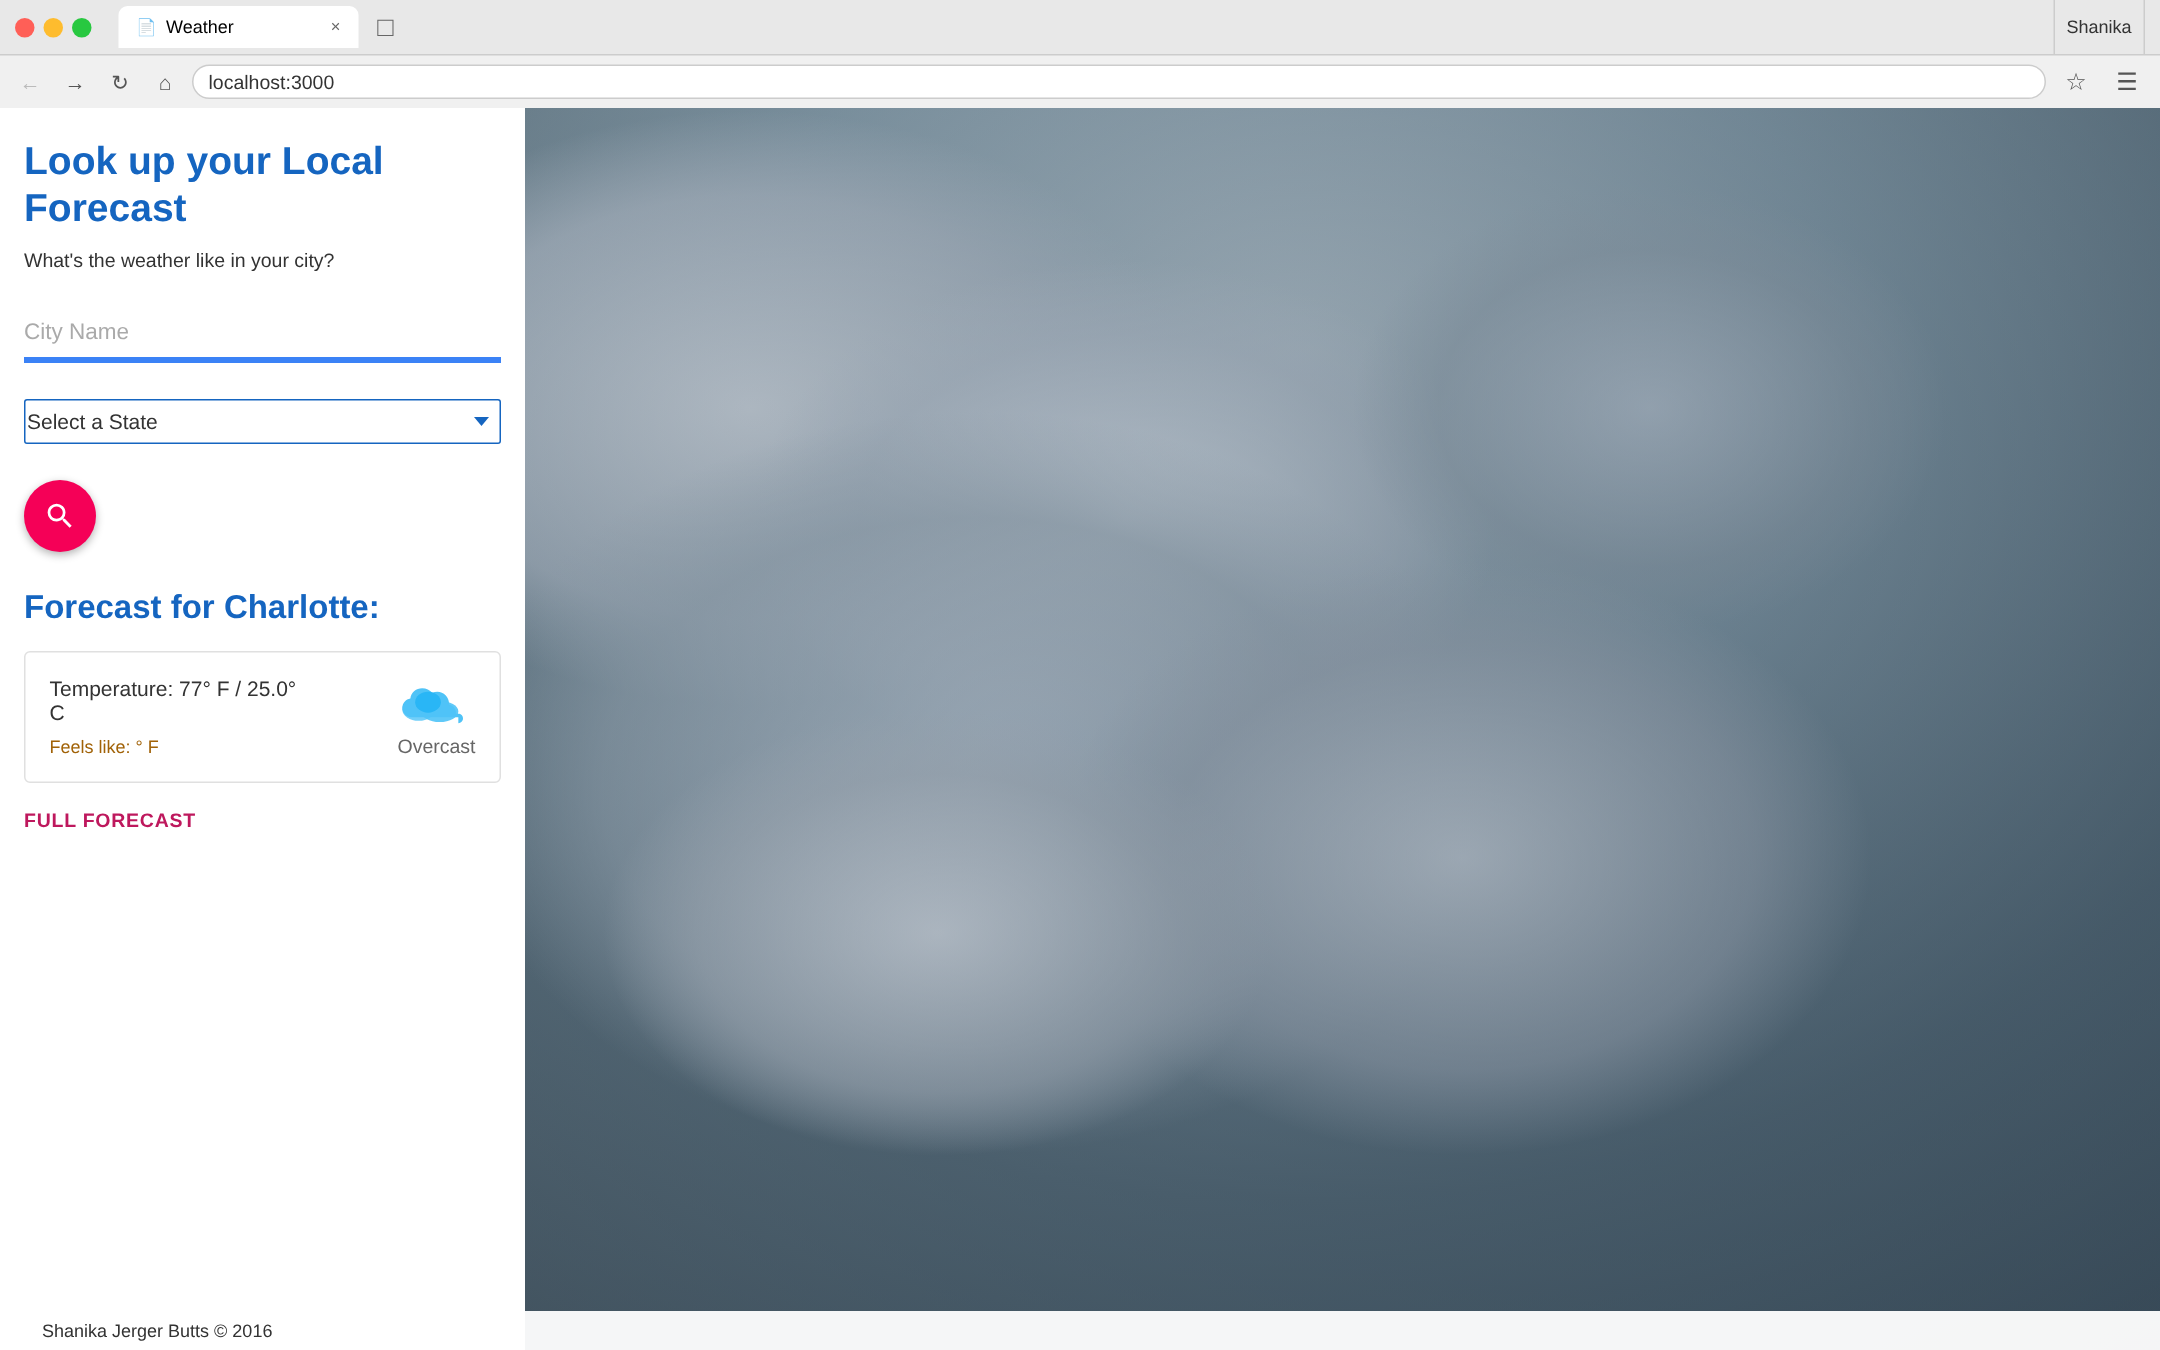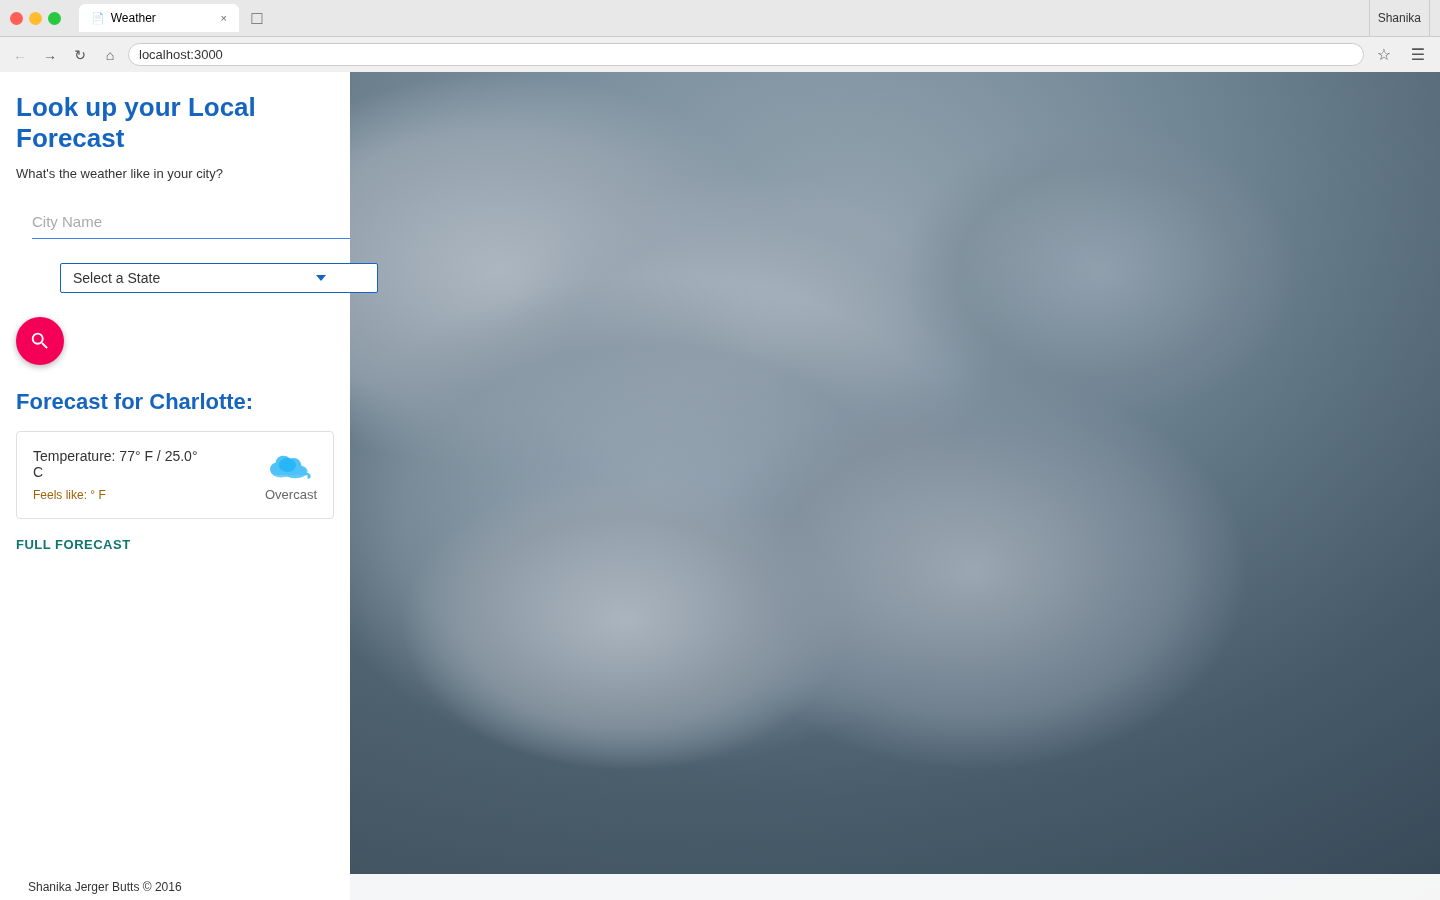--- a/index.html
+++ b/index.html
@@ -194,28 +194,27 @@
 
     .subtitle {
       font-size: 13px;
       color: #333;
       margin-bottom: 24px;
     }
 
     .city-input {
       width: 100%;
       border: none;
-      border-bottom: 1px solid #3b82f6;
+      border-bottom: 4px solid #3b82f6;
       padding: 8px 0;
       font-size: 15px;
       color: #333;
       outline: none;
       margin-bottom: 24px;
       background: transparent;
-      margin-left: 16px;
     }
 
     .city-input::placeholder {
       color: #aaa;
     }
 
     .select-wrapper {
       position: relative;
       margin-bottom: 24px;
     }
@@ -231,29 +230,28 @@
       border-left: 5px solid transparent;
       border-right: 5px solid transparent;
       border-top: 6px solid #1565c0;
       pointer-events: none;
     }
 
     .select-wrapper select {
       width: 100%;
       border: 1px solid #1565c0;
       border-radius: 2px;
-      padding: 6px 12px;
+      padding: 6px 1px;
       font-size: 14px;
       color: #333;
       appearance: none;
       -webkit-appearance: none;
       background: #fff;
       cursor: pointer;
       outline: none;
-      margin-left: 44px;
     }
 
     .search-btn {
       width: 48px;
       height: 48px;
       border-radius: 50%;
       background: #f50057;
       border: none;
       cursor: pointer;
       display: flex;
@@ -304,32 +302,32 @@
     }
 
     .feels-like {
       font-size: 12px;
       color: #a16207;
     }
 
     .forecast-right {
       display: flex;
       flex-direction: column;
-      align-items: flex-end;
+      align-items: flex-start;
       gap: 4px;
       margin-left: 25px;
     }
 
     .weather-label {
       font-size: 13px;
       color: #666;
     }
 
     .full-forecast-link {
-      color: #0f766e;
+      color: #be185d;
       font-size: 13px;
       font-weight: bold;
       letter-spacing: 0.5px;
       text-decoration: none;
       cursor: pointer;
       text-align: center;
     }
 
     .footer {
       position: absolute;

